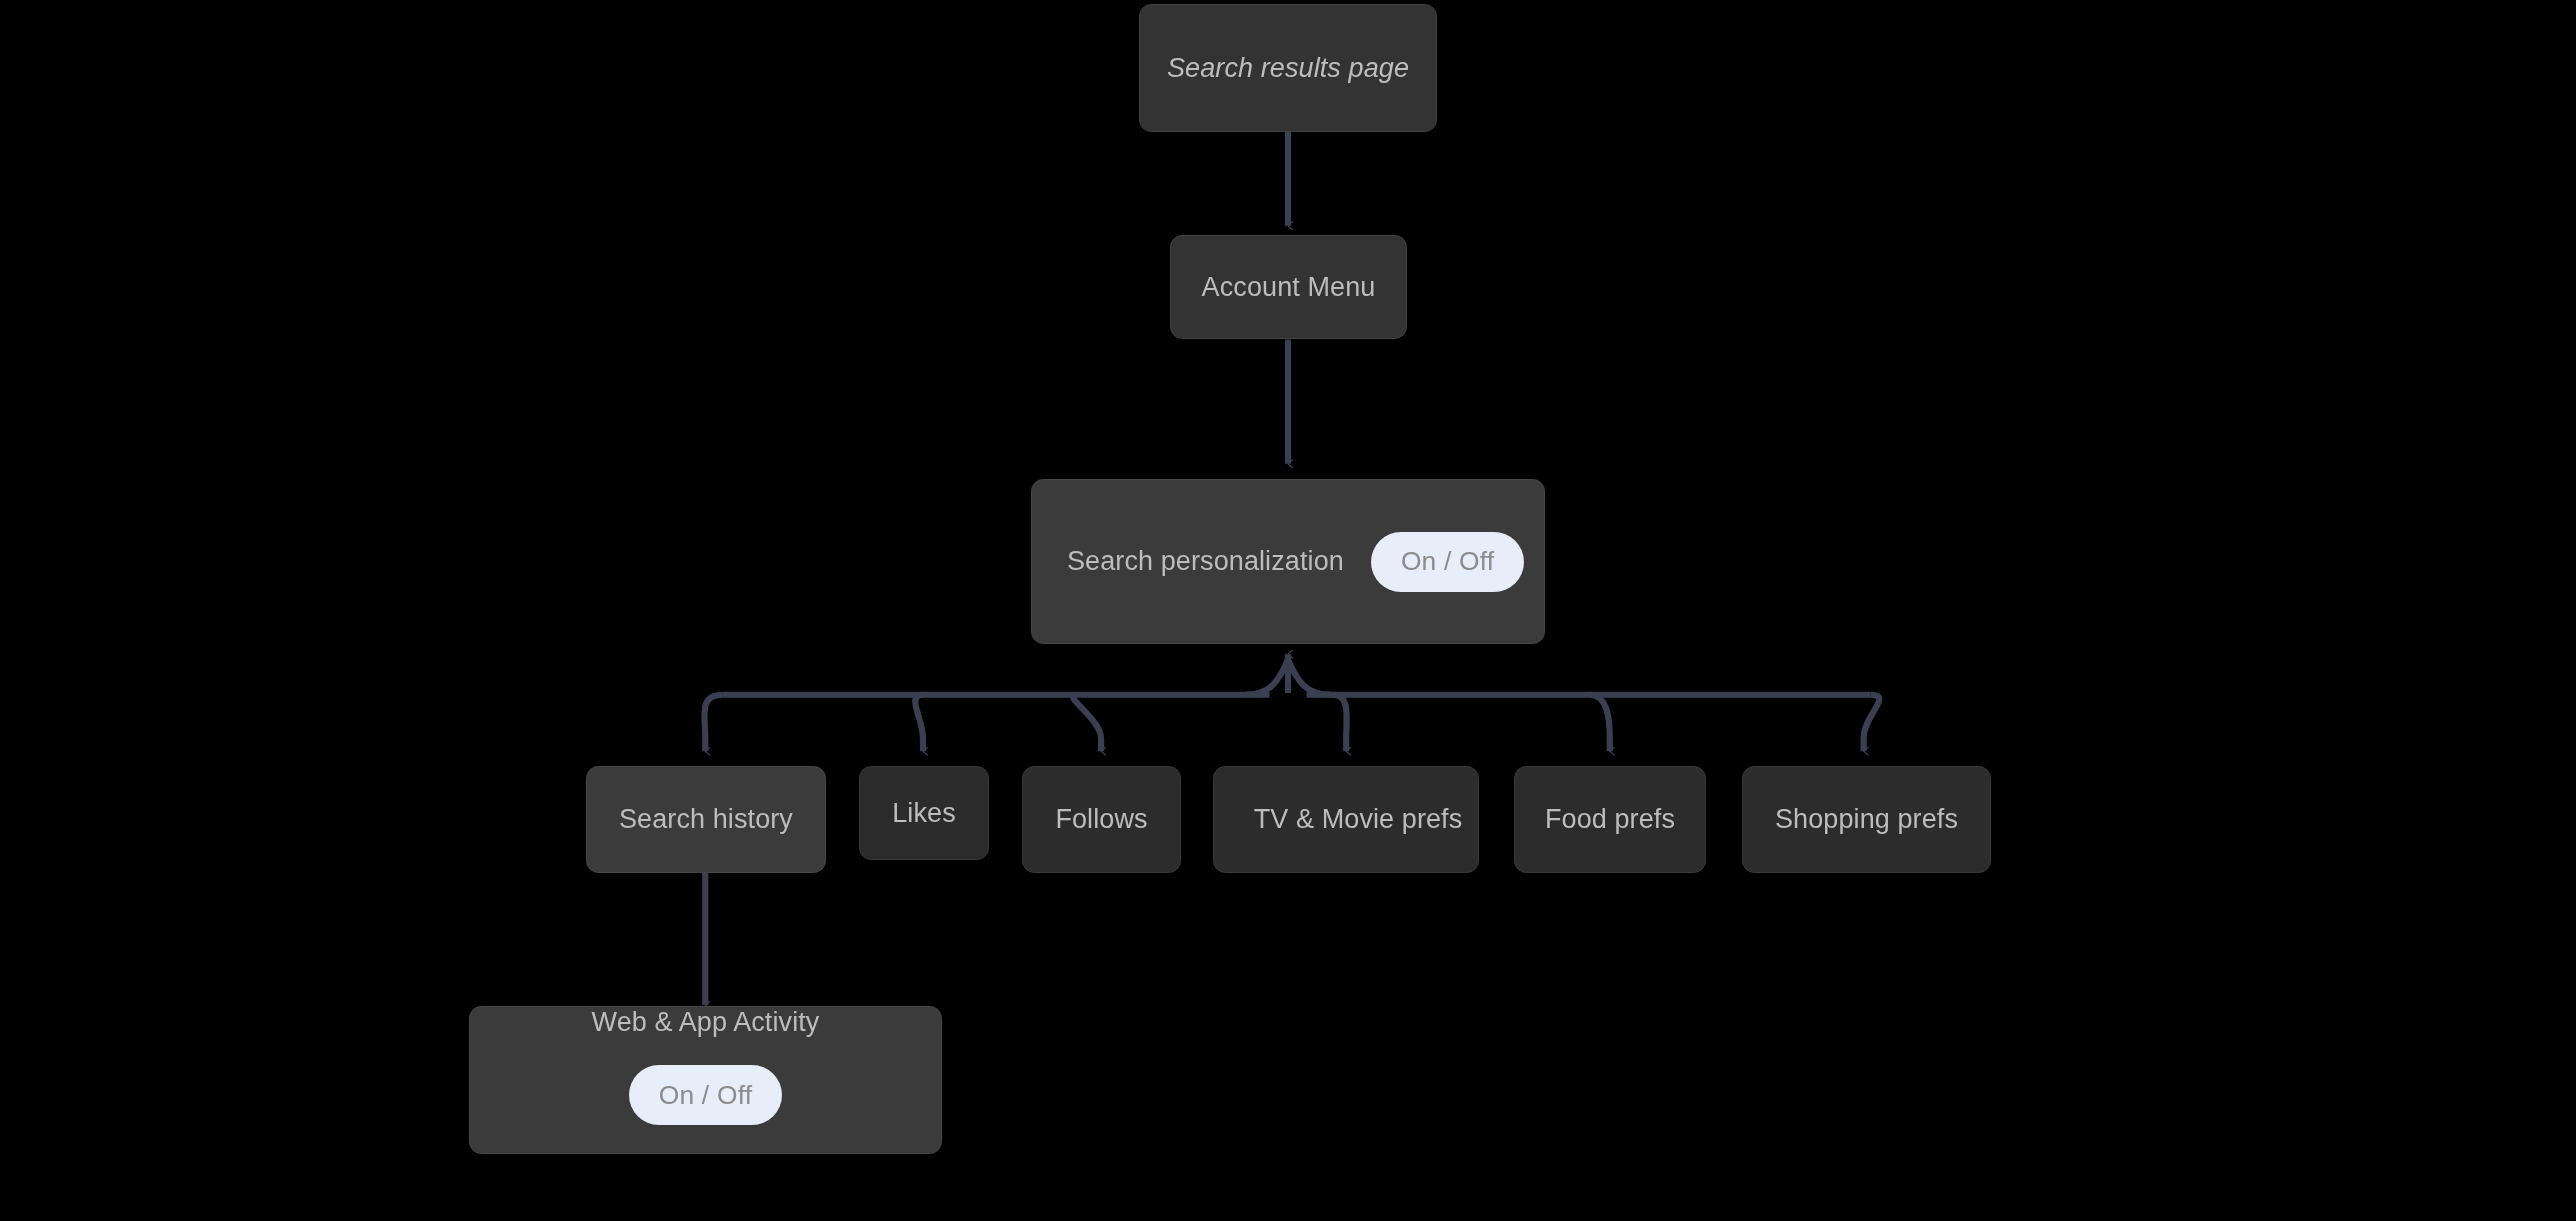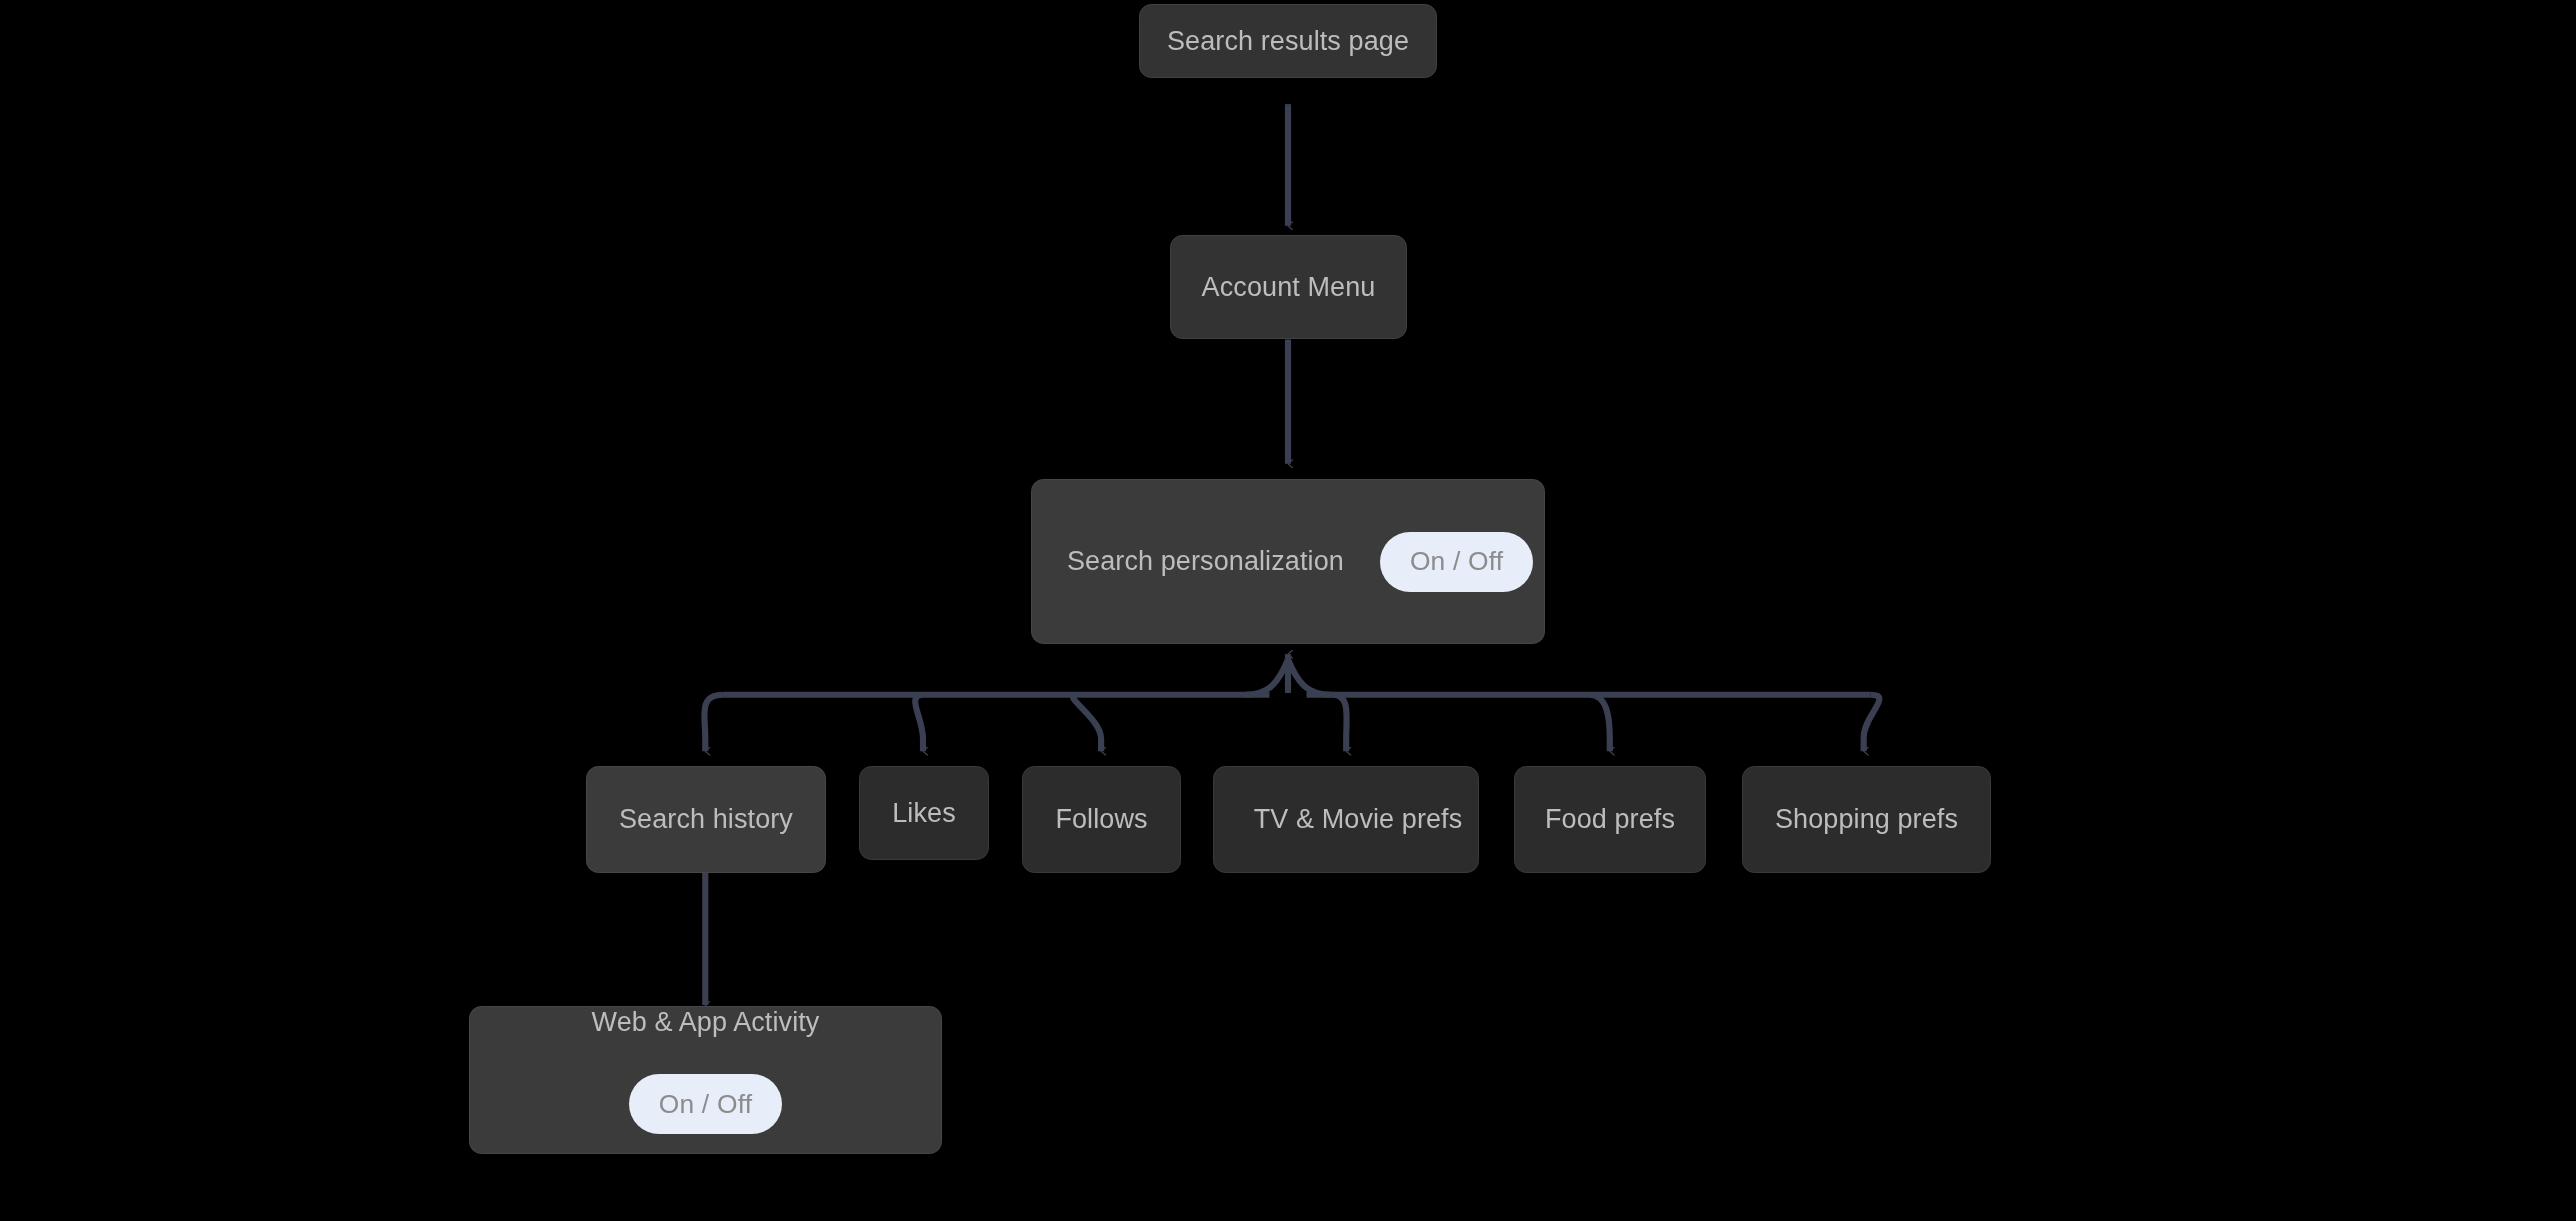--- a/index.html
+++ b/index.html
@@ -42,21 +42,21 @@
     border-color: #474747;
   }
   .node.mid {
     background: #333333;
     border-color: #414141;
   }
   .node.toggle-node {
     justify-content: flex-start;
     padding-left: 35px;
     padding-right: 35px;
-    gap: 36px;
+    gap: 27px;
   }
   .node-label { color: #bdbdbd; }
   .pill {
     display: flex;
     align-items: center;
     justify-content: center;
     background: #e8edfa;
     color: #8c8c8c;
     border-radius: 881px;
     font-size: 26.4px;
@@ -97,21 +97,21 @@
       <path d="M1047,788 C1027,788 1047,814 1047,838 L1047,852" marker-end="url(#arrow-down)"></path>
       <path d="M1222,788 C1202,788 1249,814 1249,838 L1249,852" marker-end="url(#arrow-down)"></path>
       <path d="M1512,788 C1532,788 1527,814 1527,838 L1527,852" marker-end="url(#arrow-down)"></path>
       <path d="M1803,788 C1823,788 1826,814 1826,838 L1826,852" marker-end="url(#arrow-down)"></path>
       <path d="M2122,788 C2148,788 2114,812 2114,836 L2114,852" marker-end="url(#arrow-down)"></path>
 
       <line x1="800" y1="990" x2="800" y2="1140" marker-end="url(#arrow-down)"></line>
     </g>
   </svg>
 
-  <div class="node mid" style="left:1139px; top:4.4px; width:298px; height:74px;">
+  <div class="node mid" style="left:1139px; top:4.4px; width:298px; height:128px;font-style:italic;">
     <span class="node-label">Search results page</span>
   </div>
 
   <div class="node mid" style="left:1170px; top:235px; width:237px; height:104px;">
     <span class="node-label">Account Menu</span>
   </div>
 
   <div class="node light toggle-node" style="left:1031px; top:479px; width:514px; height:165px;">
     <span class="node-label">Search personalization</span>
     <span class="pill">On / Off</span>

